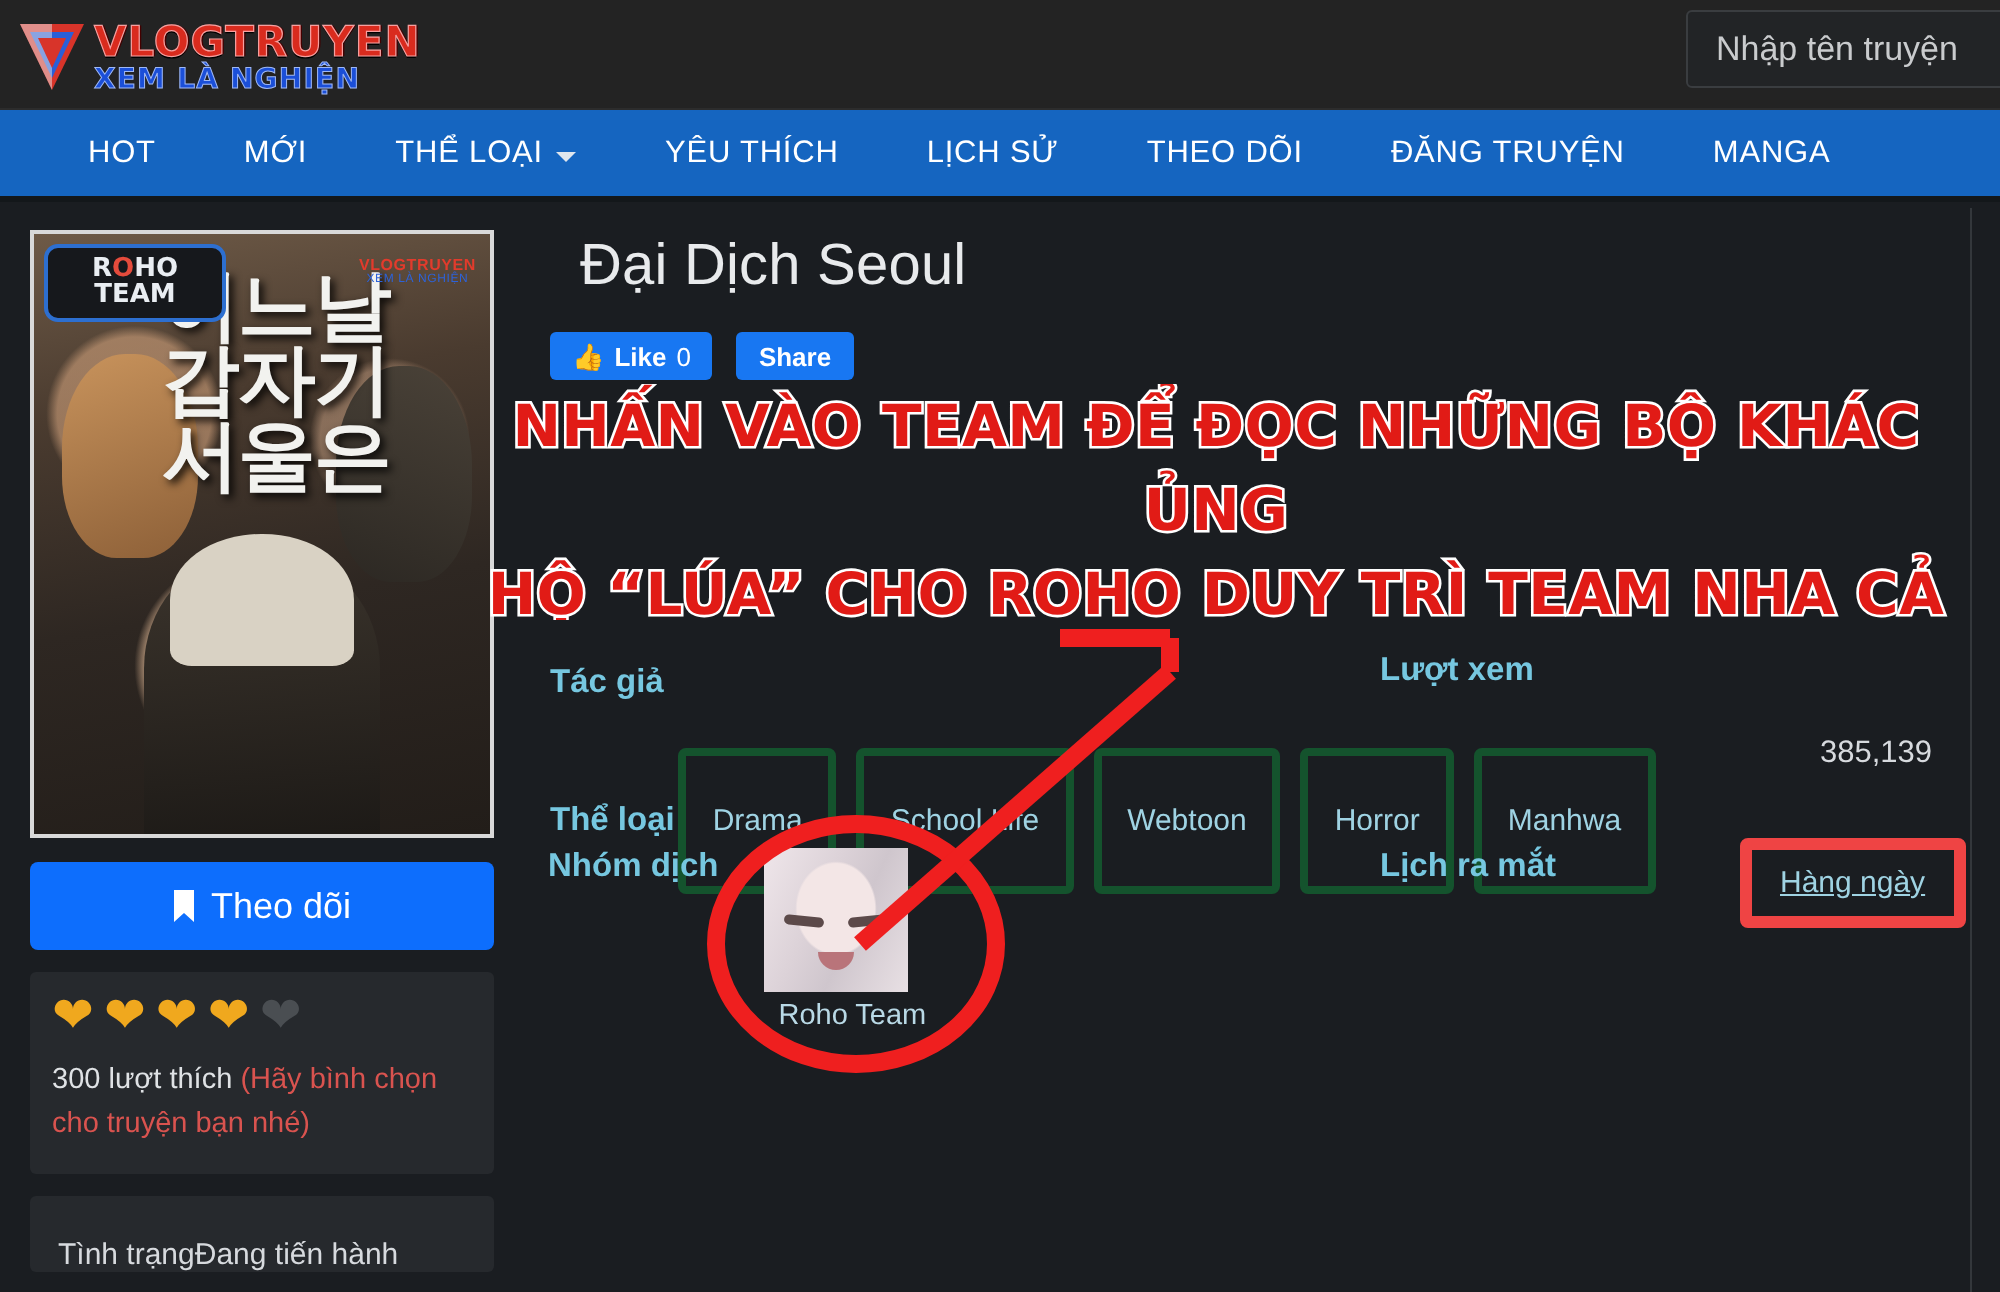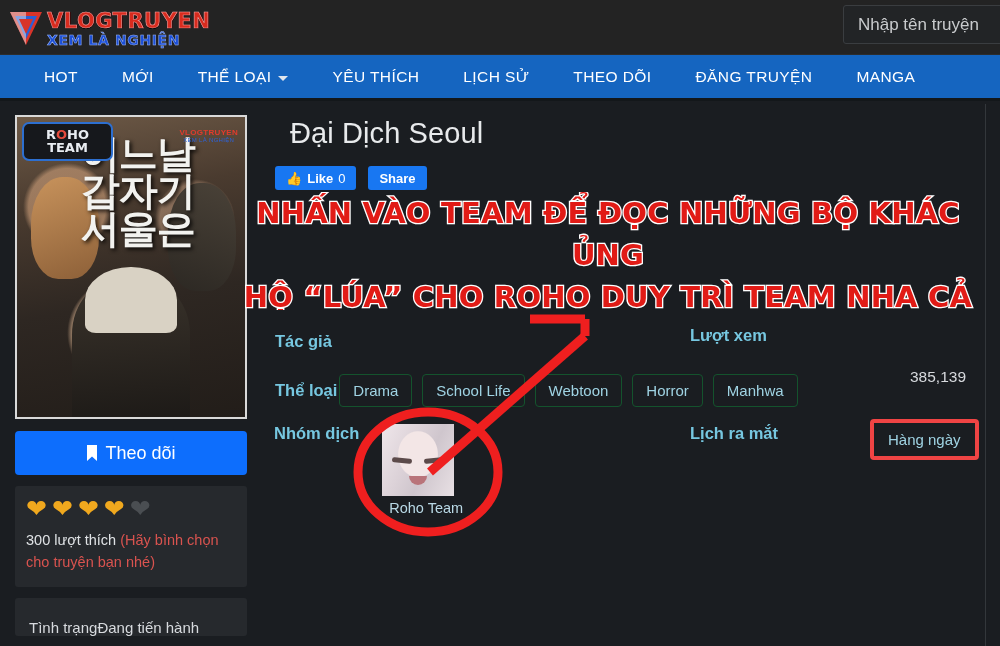--- a/index.html
+++ b/index.html
@@ -203,23 +203,23 @@
   }
   .val { color: #d7dade; font-size: 15px; }
 
   .row-author { position: absolute; left: 13px; top: 0; }
   .views-label { position: absolute; left: 428px; top: 0; }
   .views-val { position: absolute; left: 648px; top: 1px; color: #d7dade; font-size: 15.5px; margin-top: 41px; }
 
   .row-genre { position: absolute; left: 13px; top: 48px; display: flex; align-items: center; }
   .tags { display: flex; gap: 10px; margin-left: 2px; }
   .tag {
-    border: 1px solid #14532d; border-radius: 4px;
+    border: 4px solid #14532d; border-radius: 4px;
     color: #9fd3e3; font-size: 15px;
-    padding: 7px 13px; background: transparent;
+    padding: 24px 13px; background: transparent;
     cursor: pointer; white-space: nowrap;
   }
 
   .row-group { position: absolute; left: 12px; top: 98px; display: flex; align-items: flex-start; }
   .group-chip {
     margin-left: 14px; text-align: center; cursor: pointer;
   }
   .group-ava {
     width: 72px; height: 72px; display: block; margin: 0 auto;
     background:
@@ -235,23 +235,23 @@
   .group-ava::after  { right: 10px; transform: rotate(-6deg); }
   .group-mouth {
     position: absolute; left: 50%; top: 52px; transform: translateX(-50%);
     width: 18px; height: 9px; background: #b9747a; border-radius: 0 0 9px 9px;
   }
   .group-name { color: #b9d9e6; font-size: 14.5px; margin-top: 4px; margin-left: 16px; }
 
   .sched-label { position: absolute; left: 428px; top: 98px; }
   .sched-chip {
     position: absolute; left: 608px; top: 93px;
-    border: 4px solid #ef4444; border-radius: 4px;
+    border: 6px solid #ef4444; border-radius: 4px;
     color: #9fd3e3; font-size: 15px; padding: 8px 14px;
-    cursor: pointer; white-space: nowrap;
+    cursor: pointer; white-space: nowrap; text-decoration: underline;
   }
   .ann-svg { position: absolute; left: 0; top: 104px; width: 1000px; height: 542px; pointer-events: none; }
 </style>
 </head>
 <body>
 
 <div class="header">
   <div class="logo">
     <svg class="logo-mark" viewBox="0 0 36 38">
       <polygon points="2,3 34,3 18,36" fill="#d8342a"></polygon>

